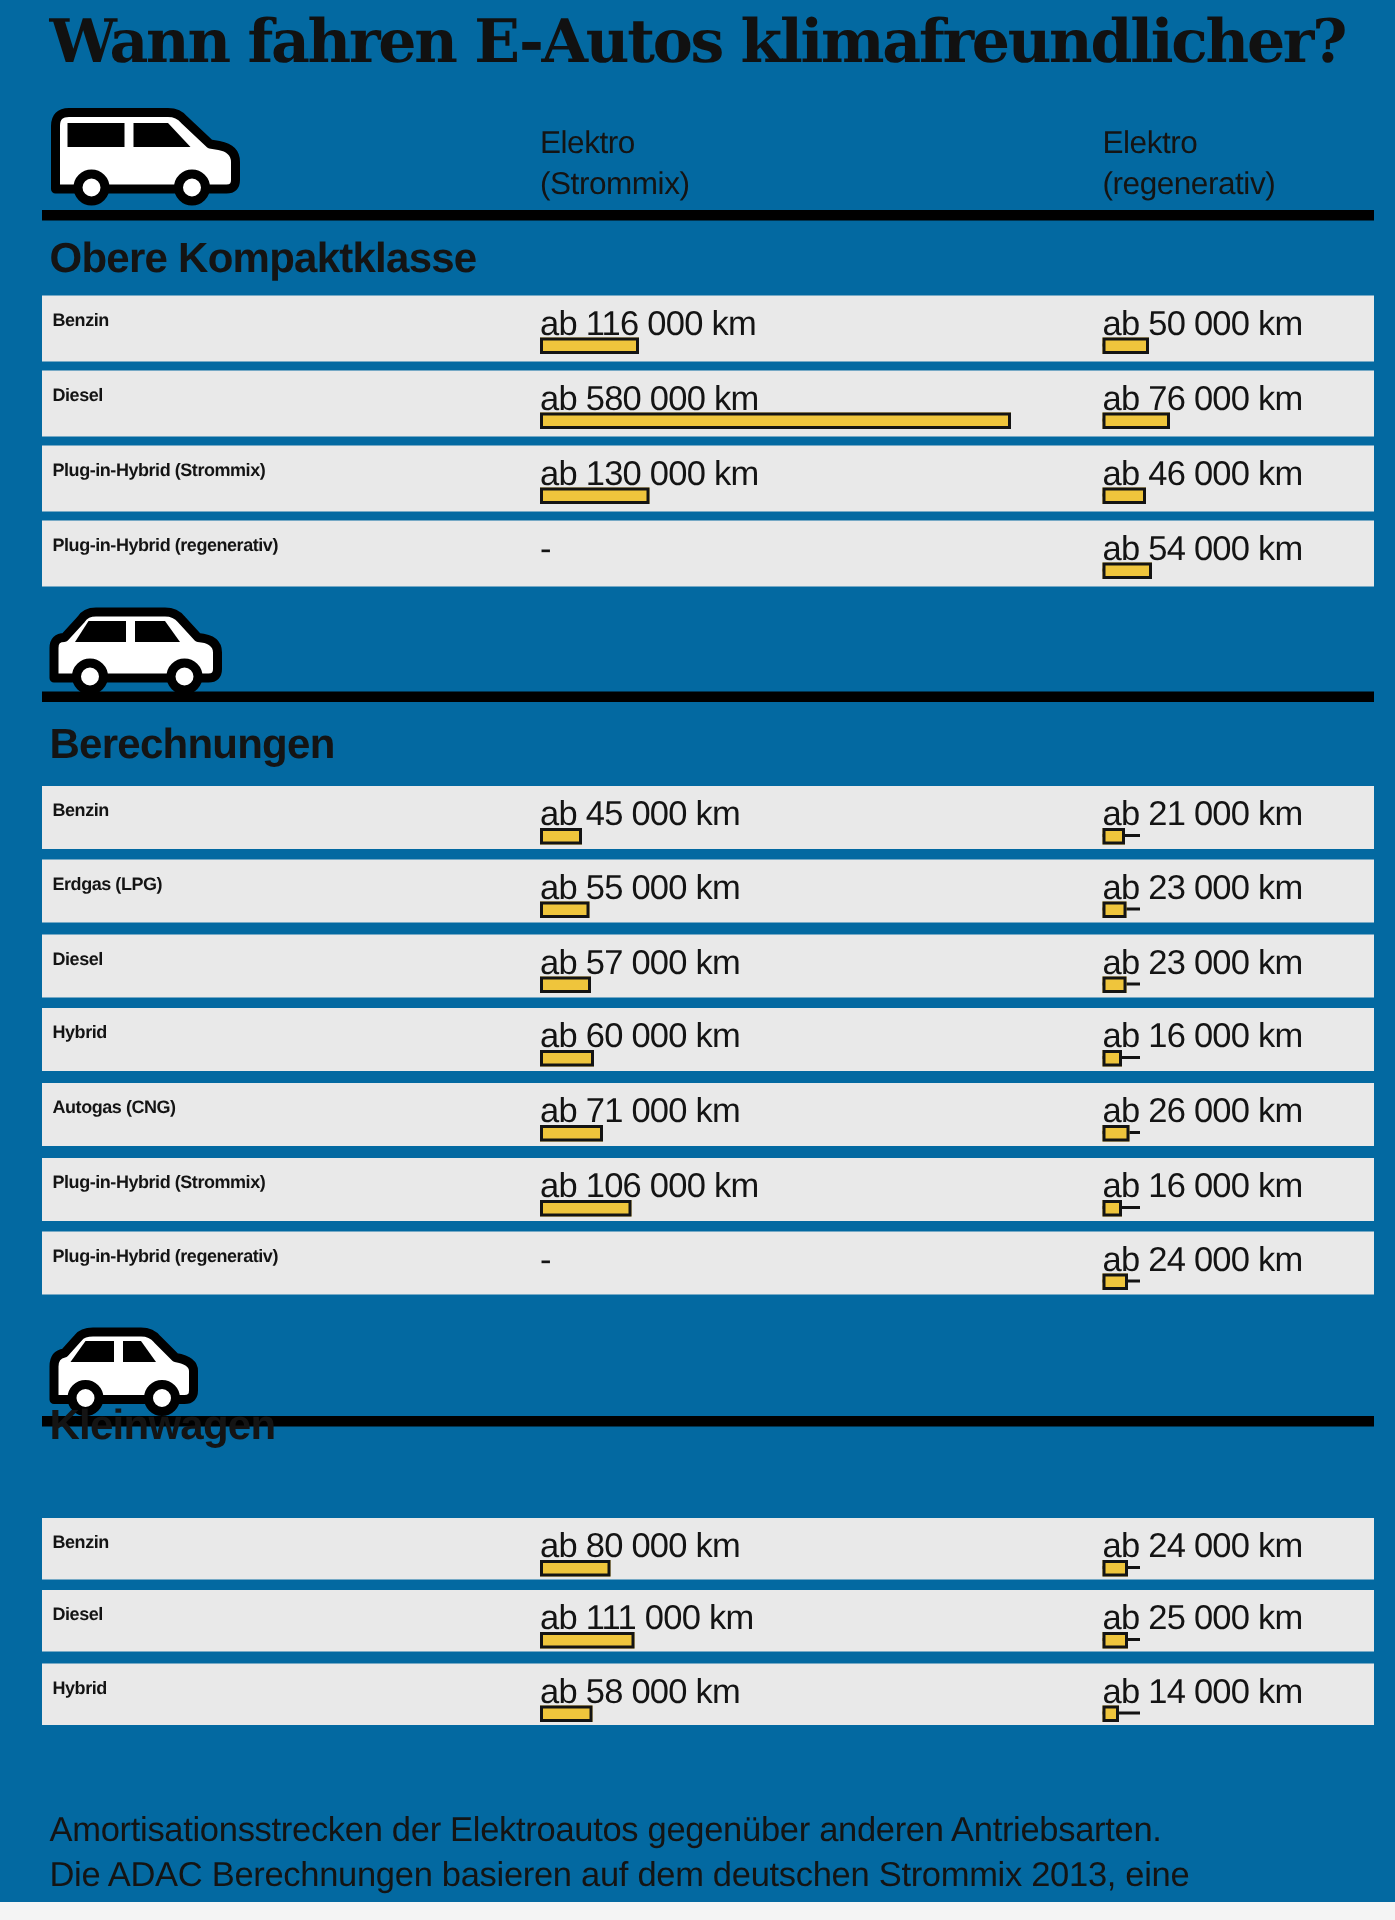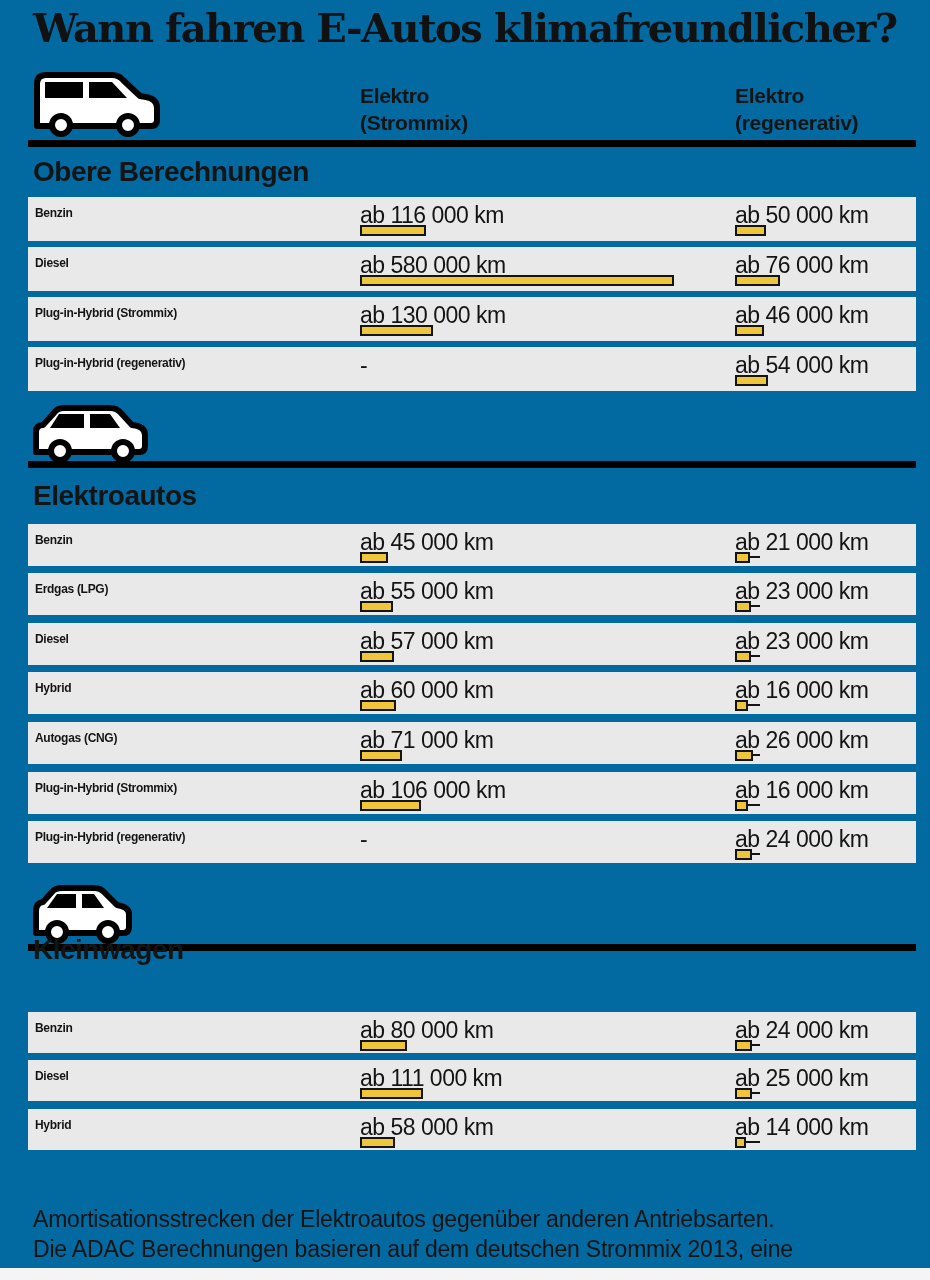--- a/index.html
+++ b/index.html
@@ -19,21 +19,21 @@
     margin:0 auto;
   }
   .title{
     position:absolute;left:33px;top:4px;margin:0;
     font-family:"DejaVu Serif",serif;
     font-weight:bold;font-size:40px;letter-spacing:-1.5px;
     color:#111;white-space:nowrap;
   }
   .col-header{
     position:absolute;top:82px;
-    font-weight:bold;font-size:21px;line-height:27px;
+    font-weight:normal;font-size:21px;line-height:27px;
     white-space:pre-line;letter-spacing:-0.3px;
   }
   .divider{
     position:absolute;left:28px;width:888px;height:7px;
     background:#000;
   }
   .car{position:absolute;}
   .section-heading{
     position:absolute;left:33px;margin:0;
     font-size:28px;font-weight:bold;letter-spacing:-0.5px;
@@ -88,21 +88,21 @@
 
   <div id="sections-mount">
       <div class="car" style="left: 28px; top: 64px;"><svg width="132" height="76" viewBox="0 0 132 76">
           <path d="M9 62 L9 20 Q9 11 18 11 L84 11 Q91 11 95 16 L112 32 L118 33 Q129 35 129 44 L129 56 Q129 62 123 62 Z" fill="#fff" stroke="#000" stroke-width="6" stroke-linejoin="round"></path>
           <polygon points="17,18 55,18 55,34 17,34" fill="#000"></polygon>
           <polygon points="61,18 84,18 99,34 61,34" fill="#000"></polygon>
           <circle cx="33" cy="61" r="9" fill="#fff" stroke="#000" stroke-width="6"></circle>
           <circle cx="100" cy="61" r="9" fill="#fff" stroke="#000" stroke-width="6"></circle>
         </svg></div>
       <div class="divider" style="top: 140px;"></div>
-      <h2 class="section-heading" style="top: 156px;">Obere Berechnungen</h2>
+      <h2 class="section-heading" style="top: 156px;">Obere Kompaktklasse</h2>
       <div class="row" style="top: 197px; height: 44px;">
     <div class="row-label">Benzin</div>
     <div class="cell c1">
       <div class="val"><span class="ab">ab</span><span class="num">&nbsp;116 000 km</span></div>
       <div class="bar" style="width: 62px;"></div>
     </div>
     <div class="cell c2">
       <div class="val"><span class="ab">ab</span><span class="num">&nbsp;50 000 km</span></div>
       <div class="bar" style="width: 27px;"></div>
     </div>
@@ -141,21 +141,21 @@
     </div>
   </div>
       <div class="car" style="left: 28px; top: 400px;"><svg width="126" height="64" viewBox="0 0 126 64">
           <path d="M8 52 L8 32 Q8 25 15 25 L26 13 Q29 8 36 8 L82 8 Q89 8 93 13 L104 25 Q117 26 117 35 L117 46 Q117 52 111 52 Z" fill="#fff" stroke="#000" stroke-width="6" stroke-linejoin="round"></path>
           <polygon points="31,14 56,14 56,28 22,28" fill="#000"></polygon>
           <polygon points="62,14 82,14 92,28 62,28" fill="#000"></polygon>
           <circle cx="32" cy="51" r="9" fill="#fff" stroke="#000" stroke-width="6"></circle>
           <circle cx="95" cy="51" r="9" fill="#fff" stroke="#000" stroke-width="6"></circle>
         </svg></div>
       <div class="divider" style="top: 461px;"></div>
-      <h2 class="section-heading" style="top: 480px;">Elektroautos</h2>
+      <h2 class="section-heading" style="top: 480px;">Berechnungen</h2>
       <div class="row" style="top: 524px; height: 42px;">
     <div class="row-label">Benzin</div>
     <div class="cell c1">
       <div class="val"><span class="ab">ab</span><span class="num">&nbsp;45 000 km</span></div>
       <div class="bar" style="width: 24px;"></div>
     </div>
     <div class="cell c2">
       <div class="val"><span class="ab">ab</span><span class="num">&nbsp;21 000 km</span></div>
       <div class="bar" style="width: 11px;"></div>
     </div>

